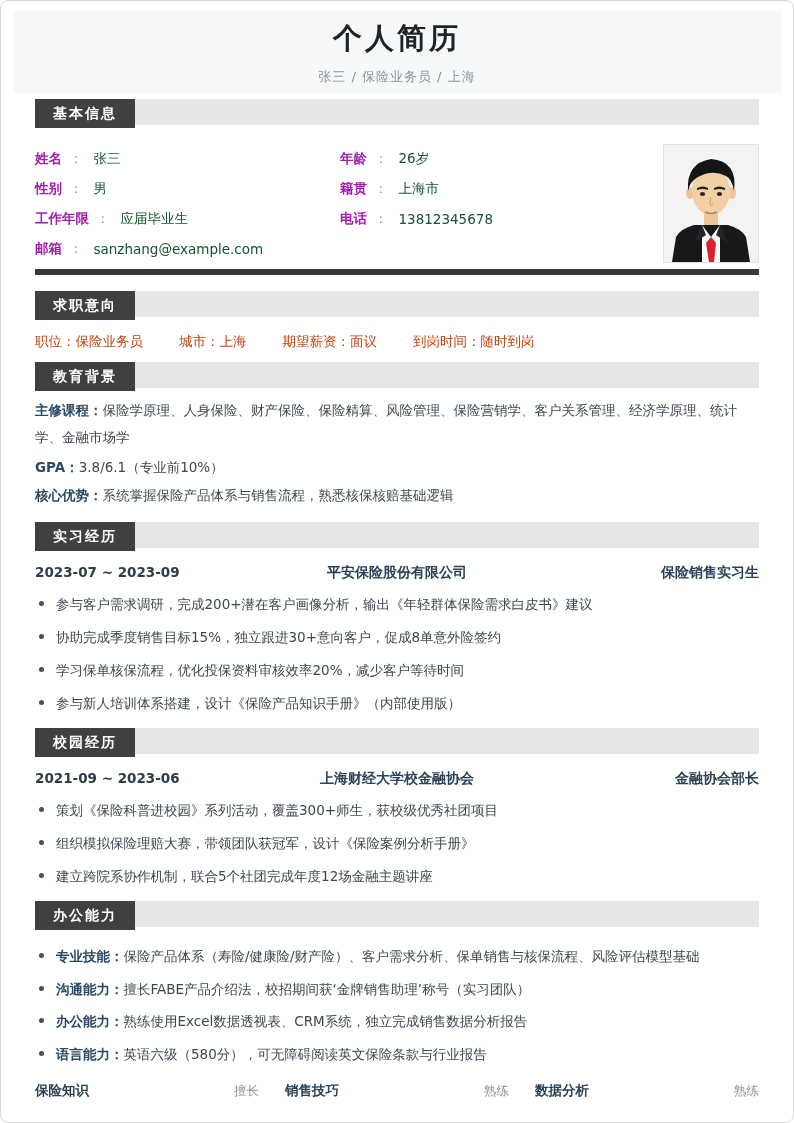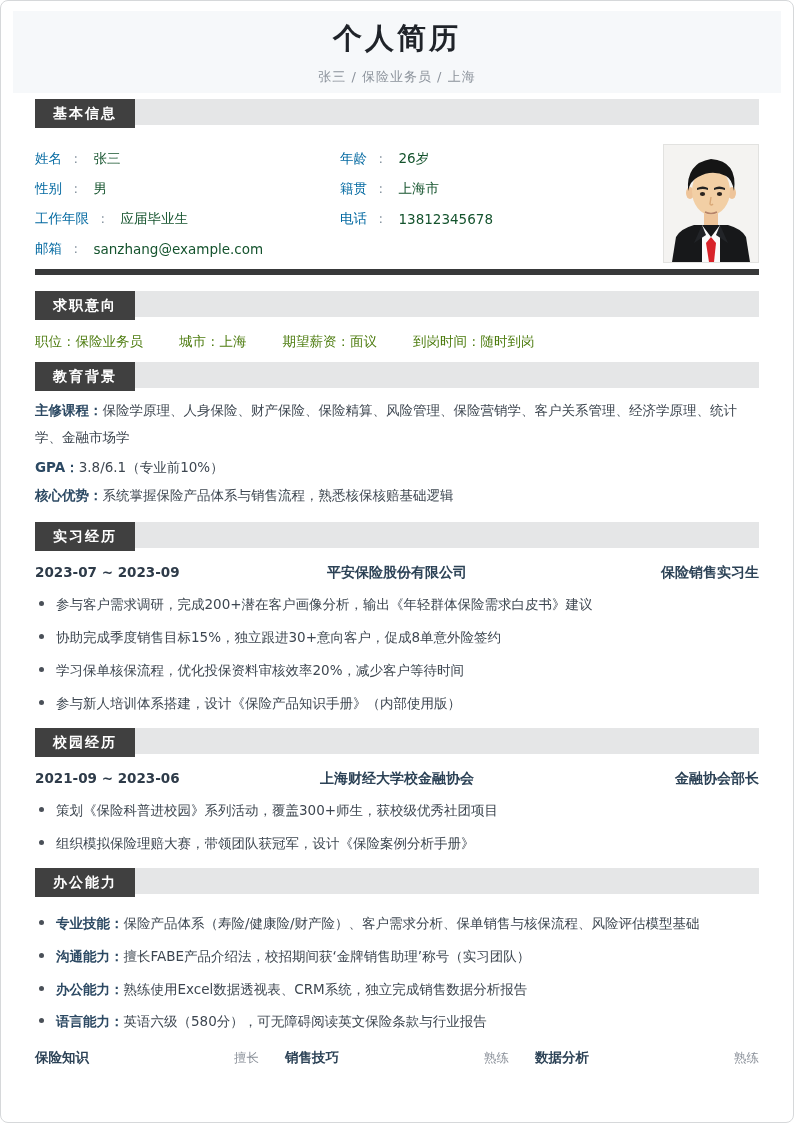--- a/index.html
+++ b/index.html
@@ -22,29 +22,29 @@
   .sec-head{ position:relative; height:29px; }
   .sec-head .bar{ position:absolute; top:0; left:0; right:0; height:26px; background:#e5e6e7; }
   .sec-head .tab{ position:absolute; top:0; left:0; height:29px; background:#404040; color:#fff;
     font-size:14px; font-weight:bold; line-height:29px; padding:0 18px; letter-spacing:2px; }
 
   
   .basic-wrap{ display:flex; margin-top:16px; }
   .cols{ flex:1; display:flex; }
   .col{ width:305px; }
   .f-row{ height:30px; display:flex; align-items:center; font-size:13.5px; }
-  .f-label{ font-weight:normal; color:#0369a1; }
+  .f-label{ font-weight:bold; color:#a21caf; }
   .f-colon{ color:#8a97a3; margin:0 11px 0 7px; }
   .f-value{ color:#14532d; }
   .photo{ width:96px; height:119px; margin-left:auto; background:#f4f3f1;
           border:1px solid #e2e2e0; flex:none; }
   .divider{ height:6px; background:#38393a; margin-top:5px; }
 
   
-  .intent-row{ display:flex; gap:36px; margin-top:13px; font-size:13.5px; color:#4d7c0f; }
+  .intent-row{ display:flex; gap:36px; margin-top:13px; font-size:13.5px; color:#c2410c; }
 
   
   .row3{ display:flex; align-items:baseline; margin-top:13px; }
   .r-left{ width:190px; font-weight:bold; color:#2e3b49; font-size:13.5px; }
   .r-center{ flex:1; text-align:center; font-weight:bold; color:#2c4256; font-size:14px; }
   .r-right{ width:190px; text-align:right; font-weight:bold; color:#2c4256; font-size:14px; }
 
   .para{ margin-top:6px; font-size:13.5px; color:#3d4650; line-height:2.0; }
   .p-label{ font-weight:bold; color:#2c4963; }
   .line{ margin-top:6px; font-size:13.5px; color:#3d4650; line-height:1.6; }
@@ -226,20 +226,24 @@
     </div>
     <div>
       <div class="li">
           <span class="dot"></span>
           <span>策划《保险科普进校园》系列活动，覆盖300+师生，获校级优秀社团项目</span>
         </div>
       <div class="li">
           <span class="dot"></span>
           <span>组织模拟保险理赔大赛，带领团队获冠军，设计《保险案例分析手册》</span>
         </div>
+      <div class="li">
+          <span class="dot"></span>
+          <span>建立跨院系协作机制，联合5个社团完成年度12场金融主题讲座</span>
+        </div>
     </div>
 
     <div class="sec-head mt-camp">
       <div class="bar"></div>
       <div class="tab">办公能力</div>
     </div>
     <div class="skills-list">
       <div class="li">
           <span class="dot"></span>
           <span><span class="sk-label">专业技能：</span><span>保险产品体系（寿险/健康险/财产险）、客户需求分析、保单销售与核保流程、风险评估模型基础</span></span>

